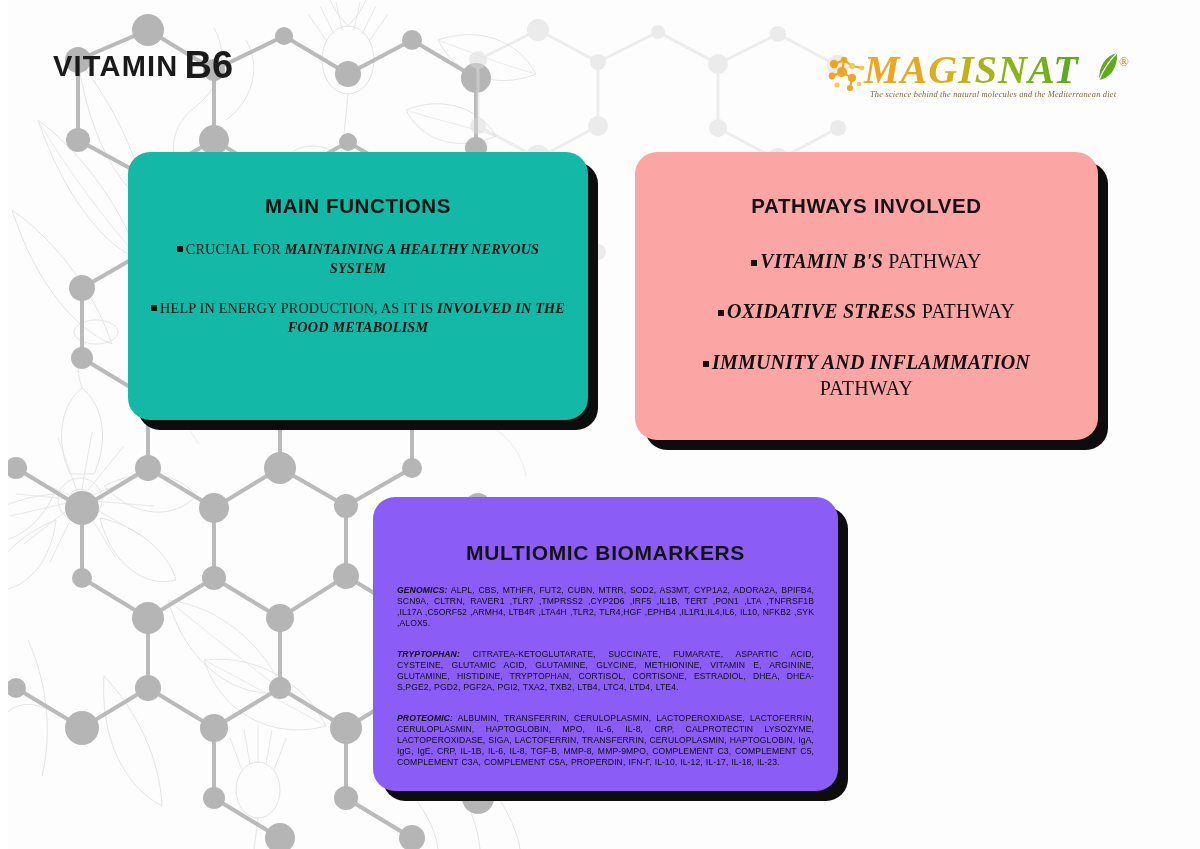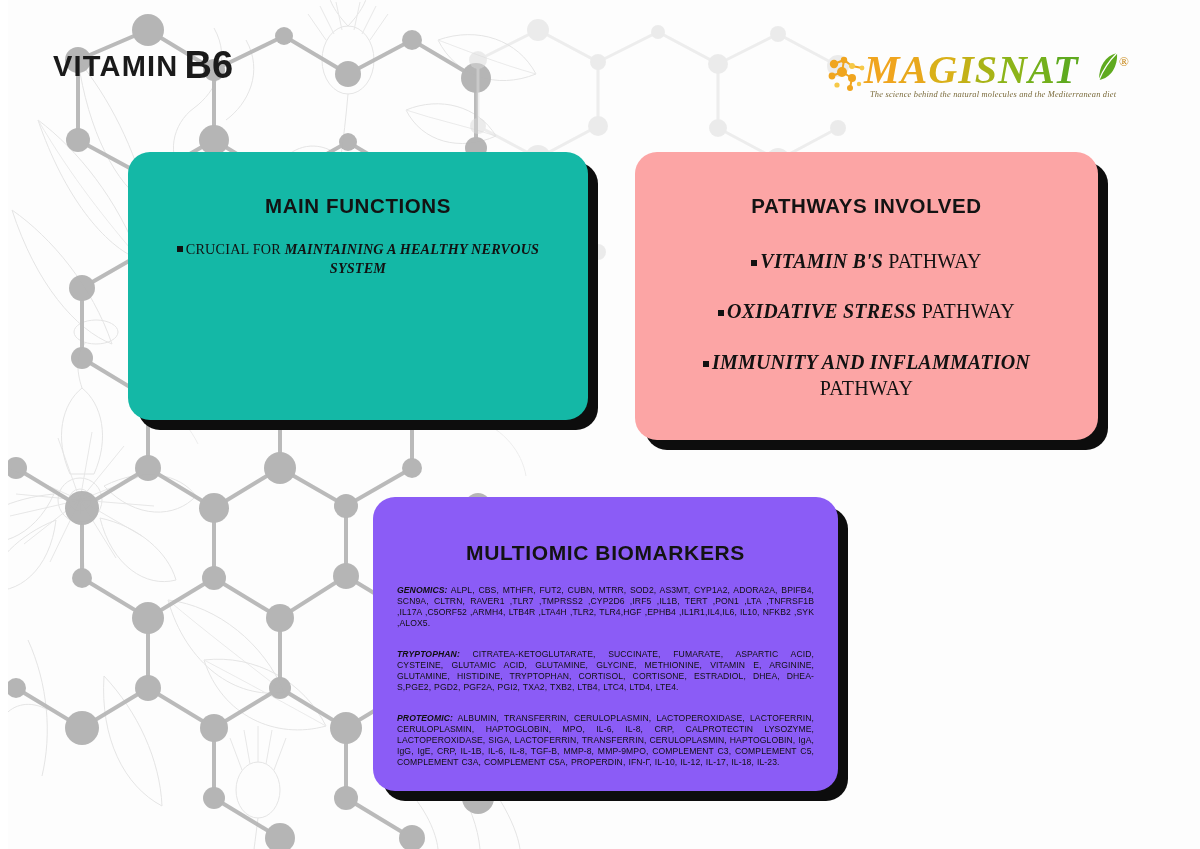--- a/index.html
+++ b/index.html
@@ -344,20 +344,23 @@
     <div class="logo-reg">®</div>
     <div class="logo-tag">The science behind the natural molecules and the Mediterranean diet</div>
   </div>
 
   <div class="card card-main">
     <div class="card-title">MAIN FUNCTIONS</div>
     <div class="bullet-list">
       <div class="bullet-item">
         <span class="bullet-sq"></span><span>CRUCIAL FOR </span><span class="em">MAINTAINING A HEALTHY NERVOUS SYSTEM</span><span></span>
       </div>
+      <div class="bullet-item">
+        <span class="bullet-sq"></span><span>HELP IN ENERGY PRODUCTION, AS IT IS </span><span class="em">INVOLVED IN THE FOOD METABOLISM</span><span></span>
+      </div>
     </div>
   </div>
 
   <div class="card card-pathways">
     <div class="card-title">PATHWAYS INVOLVED</div>
     <div class="bullet-list">
       <div class="bullet-item">
         <span class="bullet-sq"></span><span></span><span class="em">VITAMIN B'S</span><span> PATHWAY</span>
       </div>
       <div class="bullet-item">

